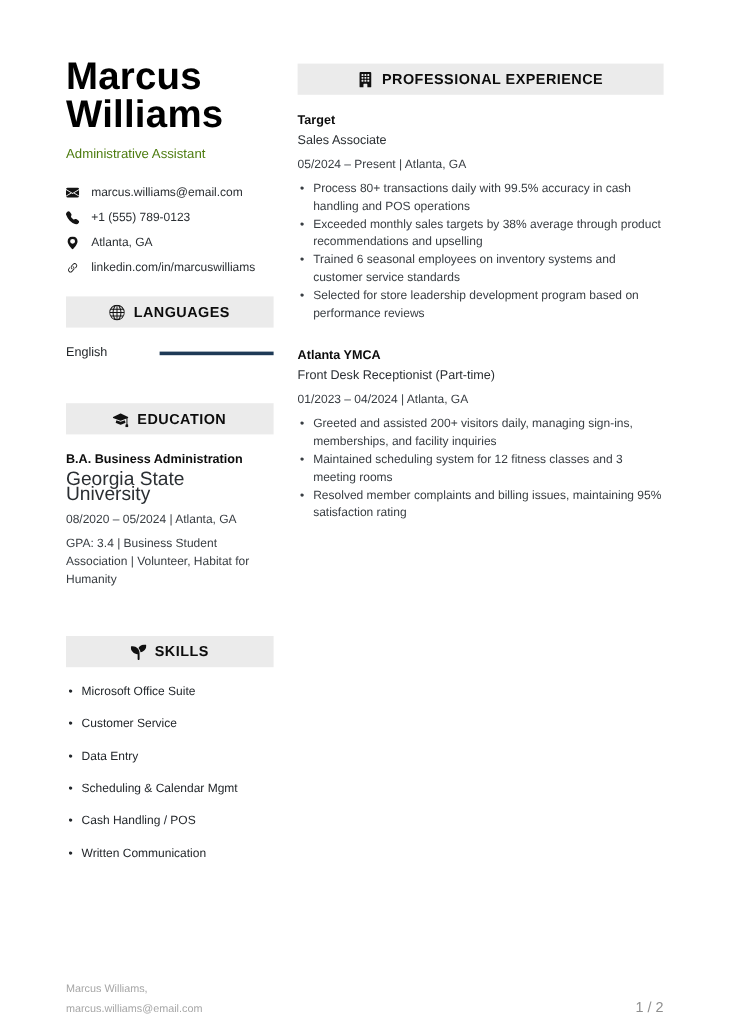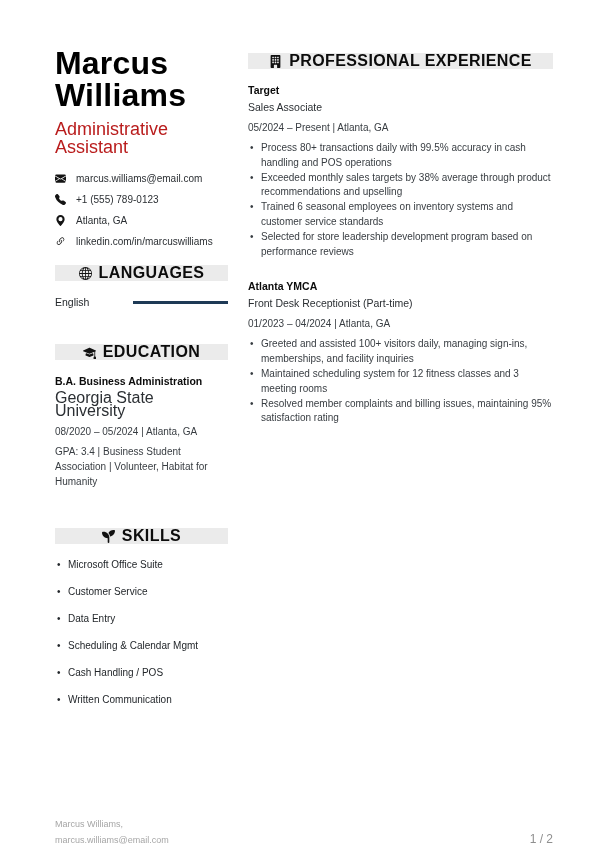--- a/index.html
+++ b/index.html
@@ -11,33 +11,33 @@
     color:#2b2f33;
     overflow:hidden;
   }
   *{box-sizing:border-box;}
   .columns{display:flex;padding:47px 55px 0 55px;gap:20px;}
   .left{width:173px;flex:none;}
   .right{flex:1;min-width:0;padding-top:6px;}
 
   
   .name{margin:0;font-size:32px;line-height:32px;font-weight:700;color:#000;letter-spacing:.2px;}
-  .job-title{margin-top:9px;font-size:18px;line-height:18px;color:#b91c1c;}
+  .job-title{margin-top:9px;font-size:11px;line-height:18px;color:#4d7c0f;}
 
   
   .contact{margin-top:17px;}
   .contact-row{display:flex;align-items:center;gap:10px;margin-bottom:10px;font-size:10px;color:#2b2f33;}
   .contact-row .ic{flex:none;width:11px;height:11px;display:flex;align-items:center;justify-content:center;}
   .ic svg{width:11px;height:11px;fill:#141414;display:block;}
 
   
   .section-bar{
-    height:16px;background:#ebebeb;
+    height:26px;background:#ebebeb;
     display:flex;align-items:center;justify-content:center;gap:7px;
-    font-size:16px;font-weight:700;letter-spacing:.4px;color:#0c0c0c;
+    font-size:12px;font-weight:700;letter-spacing:.4px;color:#0c0c0c;
   }
   .section-bar .ic{width:13px;height:13px;display:flex;align-items:center;justify-content:center;}
   .section-bar .ic svg{width:13px;height:13px;fill:#111;display:block;}
 
   .bar-languages{margin-top:18px;}
   .lang-row{margin-top:15px;display:flex;align-items:center;justify-content:space-between;font-size:10.5px;color:#23272b;}
   .lang-line{width:95px;height:3px;background:#1e3a56;}
 
   .bar-education{margin-top:36px;}
   .edu-degree{margin-top:15px;font-size:10.5px;font-weight:700;color:#0c0c0c;line-height:13px;}
@@ -183,21 +183,21 @@
           <li>Trained 6 seasonal employees on inventory systems and customer service standards</li>
           <li>Selected for store leadership development program based on performance reviews</li>
         </ul>
       </article>
 
       <article class="job">
         <div class="job-company">Atlanta YMCA</div>
         <div class="job-role">Front Desk Receptionist (Part-time)</div>
         <div class="job-dates">01/2023 – 04/2024 | Atlanta, GA</div>
         <ul class="job-bullets">
-          <li>Greeted and assisted 100+ visitors daily, managing sign-ins, memberships, and facility inquiries</li>
+          <li>Greeted and assisted 200+ visitors daily, managing sign-ins, memberships, and facility inquiries</li>
           <li>Maintained scheduling system for 12 fitness classes and 3 meeting rooms</li>
           <li>Resolved member complaints and billing issues, maintaining 95% satisfaction rating</li>
         </ul>
       </article>
     </main>
   </div>
 
   <div class="footer-left">
     <div>Marcus Williams,</div>
     <div>marcus.williams@email.com</div>

